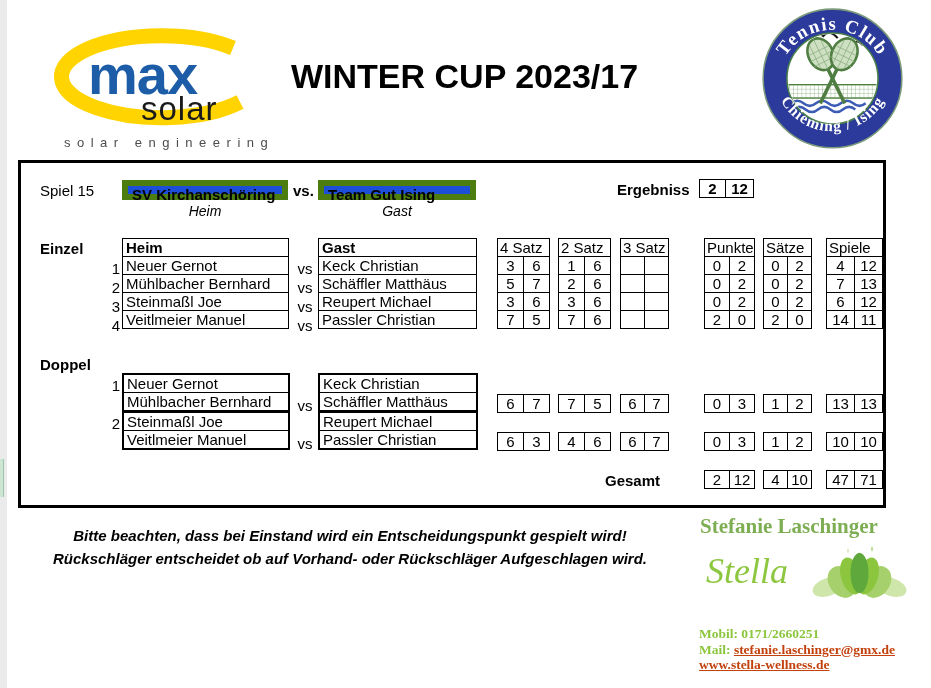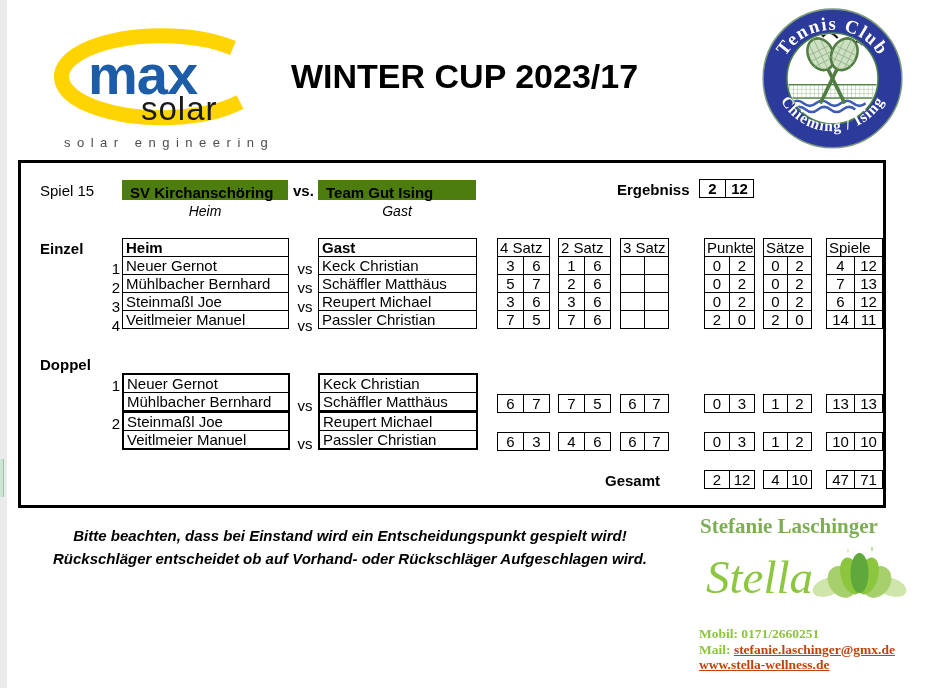--- a/index.html
+++ b/index.html
@@ -16,42 +16,42 @@
   .max-word { position:absolute; left:60px; top:22px; font-size:56px; font-weight:bold; color:#1d5da8; letter-spacing:-1px; }
   .solar-word { position:absolute; left:113px; top:70px; font-size:33px; color:#1a1a1a; letter-spacing:1px; }
   .tagline { position:absolute; left:36px; top:115px; font-size:13px; color:#4d4d4f; letter-spacing:6.5px; white-space:nowrap; }
 
   
   .mainbox { position:absolute; left:18px; top:160px; width:868px; height:348px; border:3px solid #000; background:#fff; }
 
   .lbl { position:absolute; font-size:15px; }
   .bold { font-weight:bold; }
   .ital { font-style:italic; }
-  .namebox { position:absolute; border:4px solid #4d7c0f; height:20px; line-height:18px; padding-left:4px; font-size:15px; background:#4d7c0f; }
+  .namebox { position:absolute; border:6px solid #4d7c0f; height:20px; line-height:18px; padding-left:4px; font-size:15px; background:#1d4ed8; }
 
   table.st { position:absolute; border-collapse:collapse; table-layout:fixed; background:#fff; }
   table.st td { border:1px solid #000; height:18px; font-size:15px; text-align:center; padding:0; overflow:hidden; white-space:nowrap; }
   table.st td.hd { text-align:left; padding-left:2px; }
   table.st td.nm { text-align:left; padding-left:3px; }
   table.st td.hdb { font-weight:bold; text-align:left; padding-left:3px; }
   .c26 { width:26px; } .c25 { width:25px; } .c24 { width:24px; } .c28 { width:28px; }
   .w166 { width:166px; } .w158 { width:158px; }
   table.pair { position:absolute; border-collapse:collapse; table-layout:fixed; border:2px solid #000; background:#fff; }
   table.pair td { border:1px solid #000; height:18px; font-size:15px; text-align:left; padding:0 0 0 3px; white-space:nowrap; overflow:hidden; }
 
   .rownum { position:absolute; width:18px; text-align:right; font-size:15px; line-height:19px; }
   .vscell { position:absolute; width:24px; text-align:center; font-size:15px; line-height:19px; }
 
   
   .note { position:absolute; left:35px; top:524px; width:630px; text-align:center;
           font-size:15px; font-weight:bold; font-style:italic; line-height:23px; }
   .contact-name { position:absolute; left:700px; top:514px; font-family:"Liberation Serif", serif;
                   font-size:21px; font-weight:bold; color:#7dae53; }
   .stella-word { position:absolute; left:706px; top:550px; font-family:"Liberation Serif", serif; font-style:italic;
-                 font-size:47px; color:#8dc63f; }
+                 font-size:36px; color:#8dc63f; }
   .wellness-word { position:absolute; left:762px; top:592px; font-family:"Liberation Serif", serif; font-style:italic;
                    font-size:25px; color:#8dc63f; letter-spacing:1px; }
   .contact-block { position:absolute; left:699px; top:626px; font-family:"Liberation Serif", serif;
                    font-size:13.5px; font-weight:bold; line-height:15.5px; color:#8cc63e; white-space:nowrap; }
   .contact-block a { color:#c2410c; text-decoration:underline; }
   .lotus { position:absolute; left:812px; top:540px; }
 </style>
 </head>
 <body>
 

